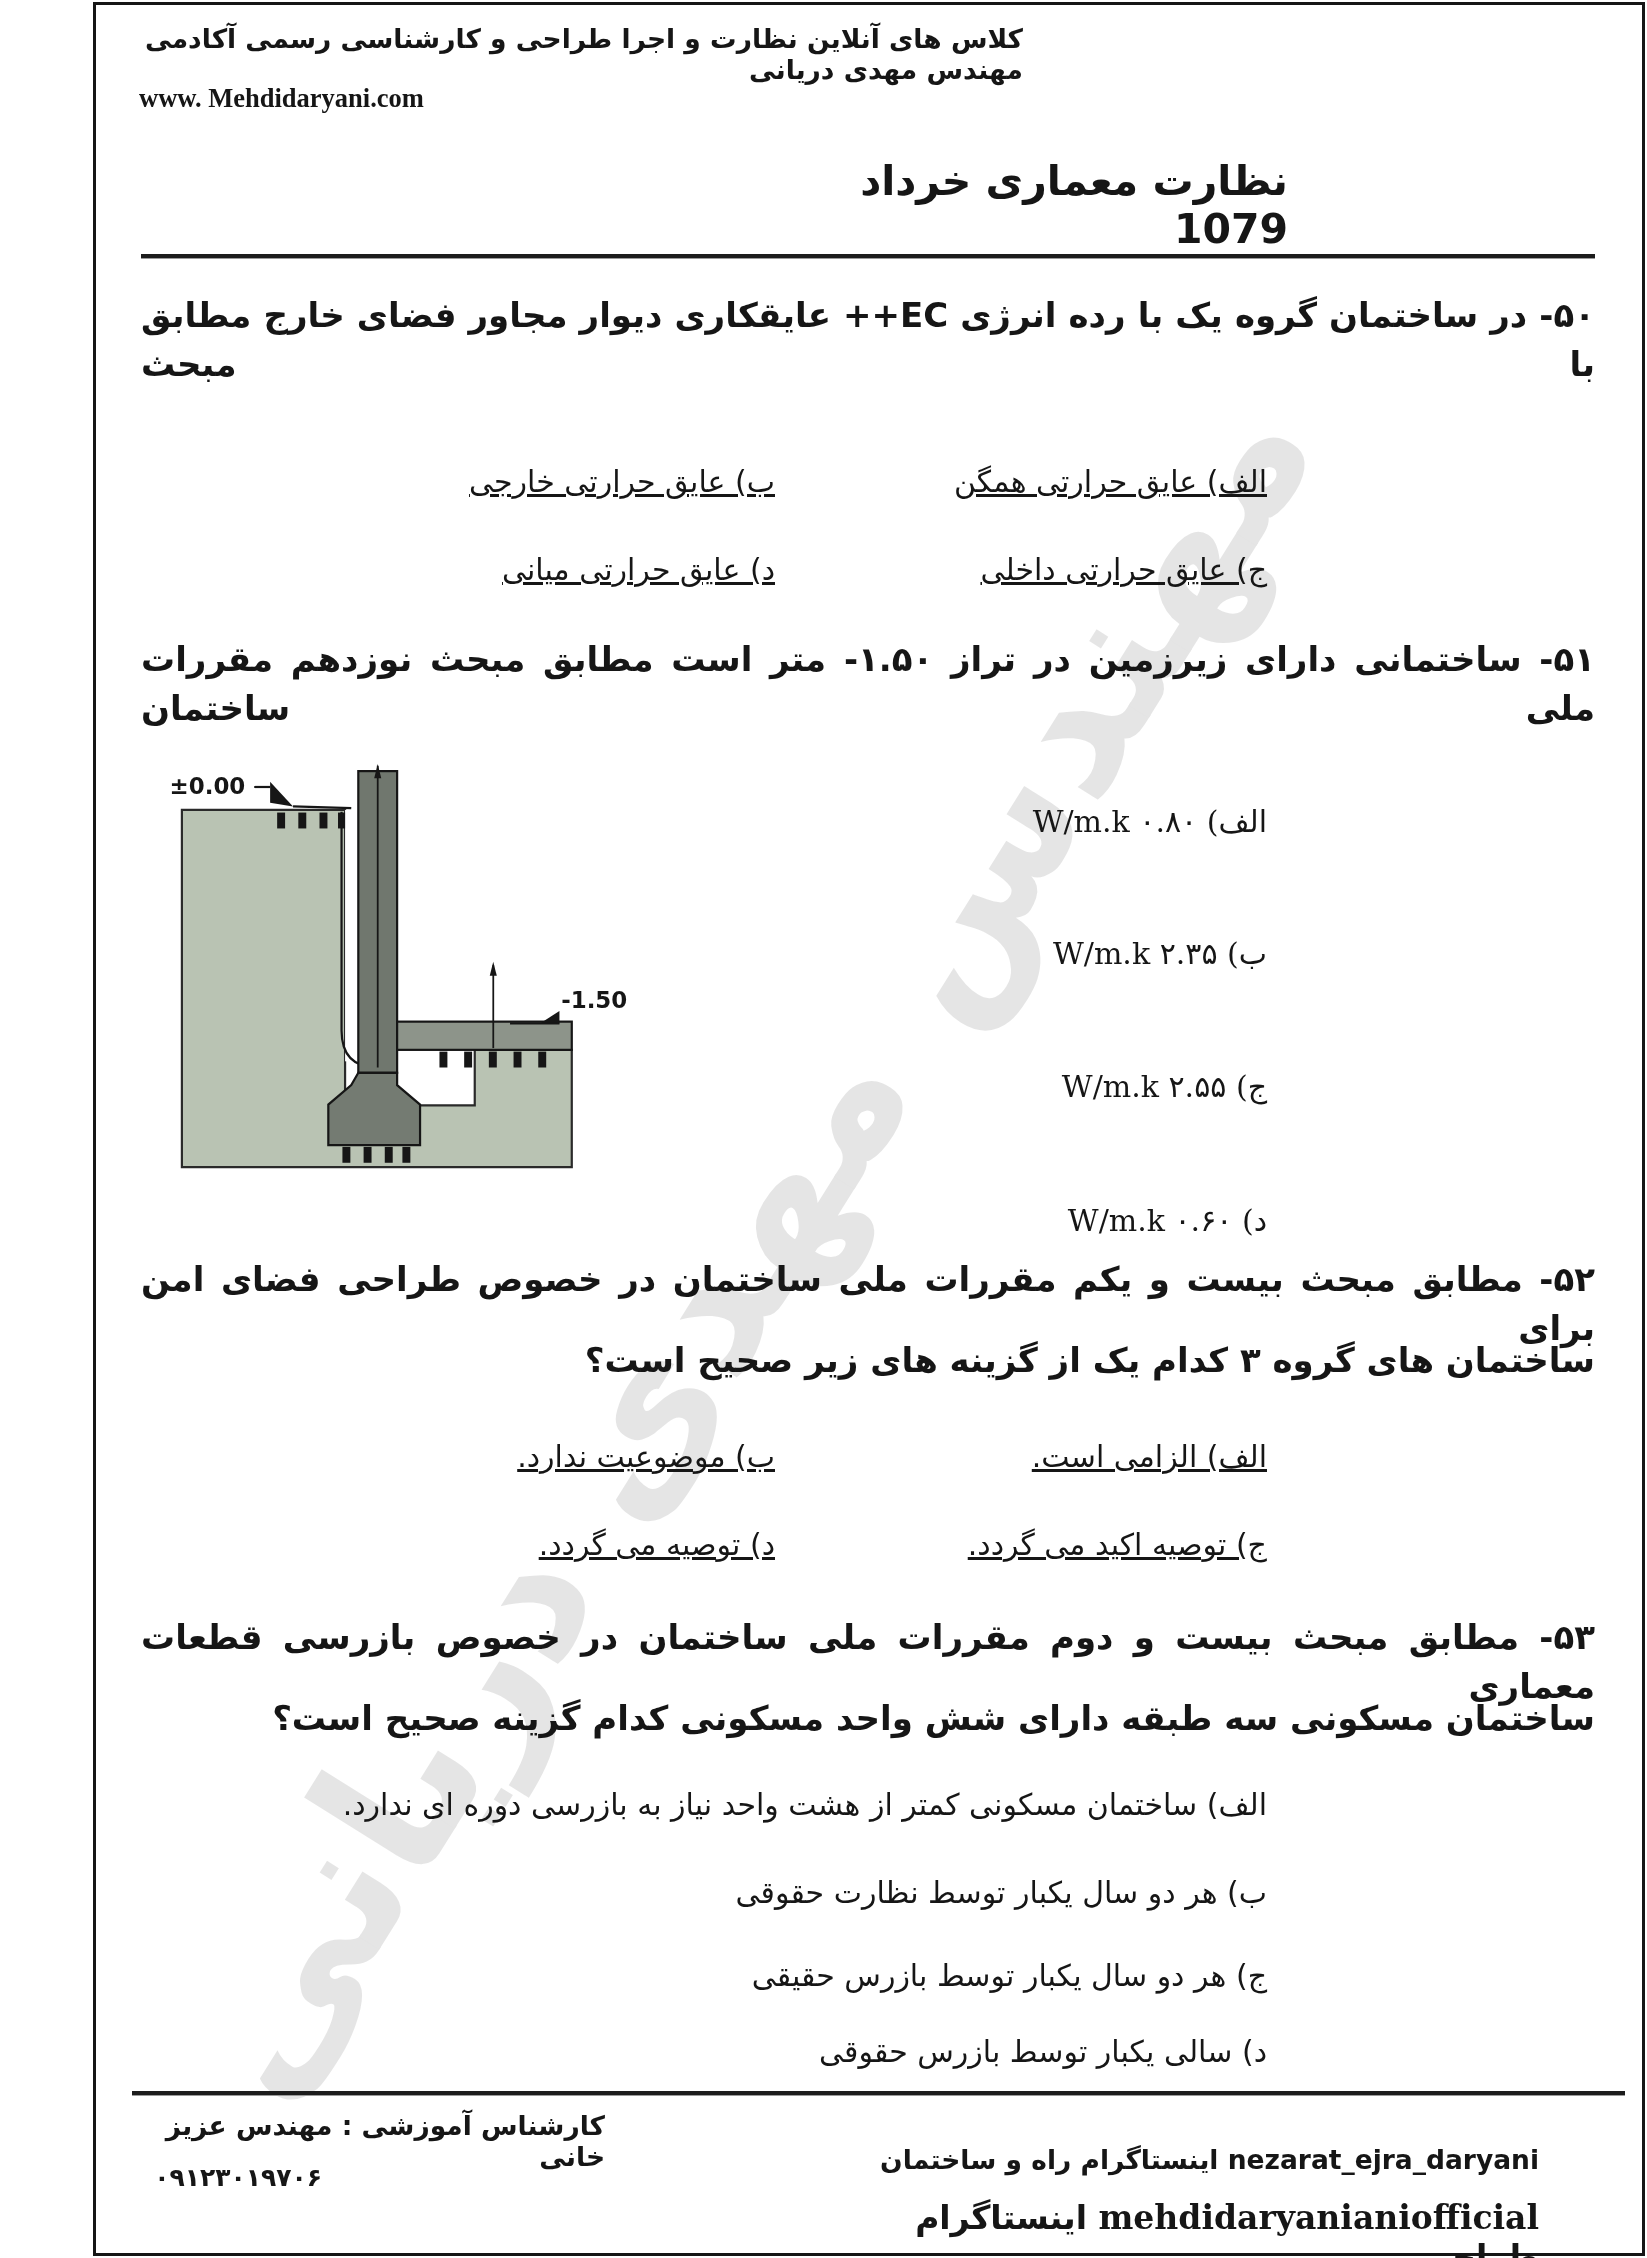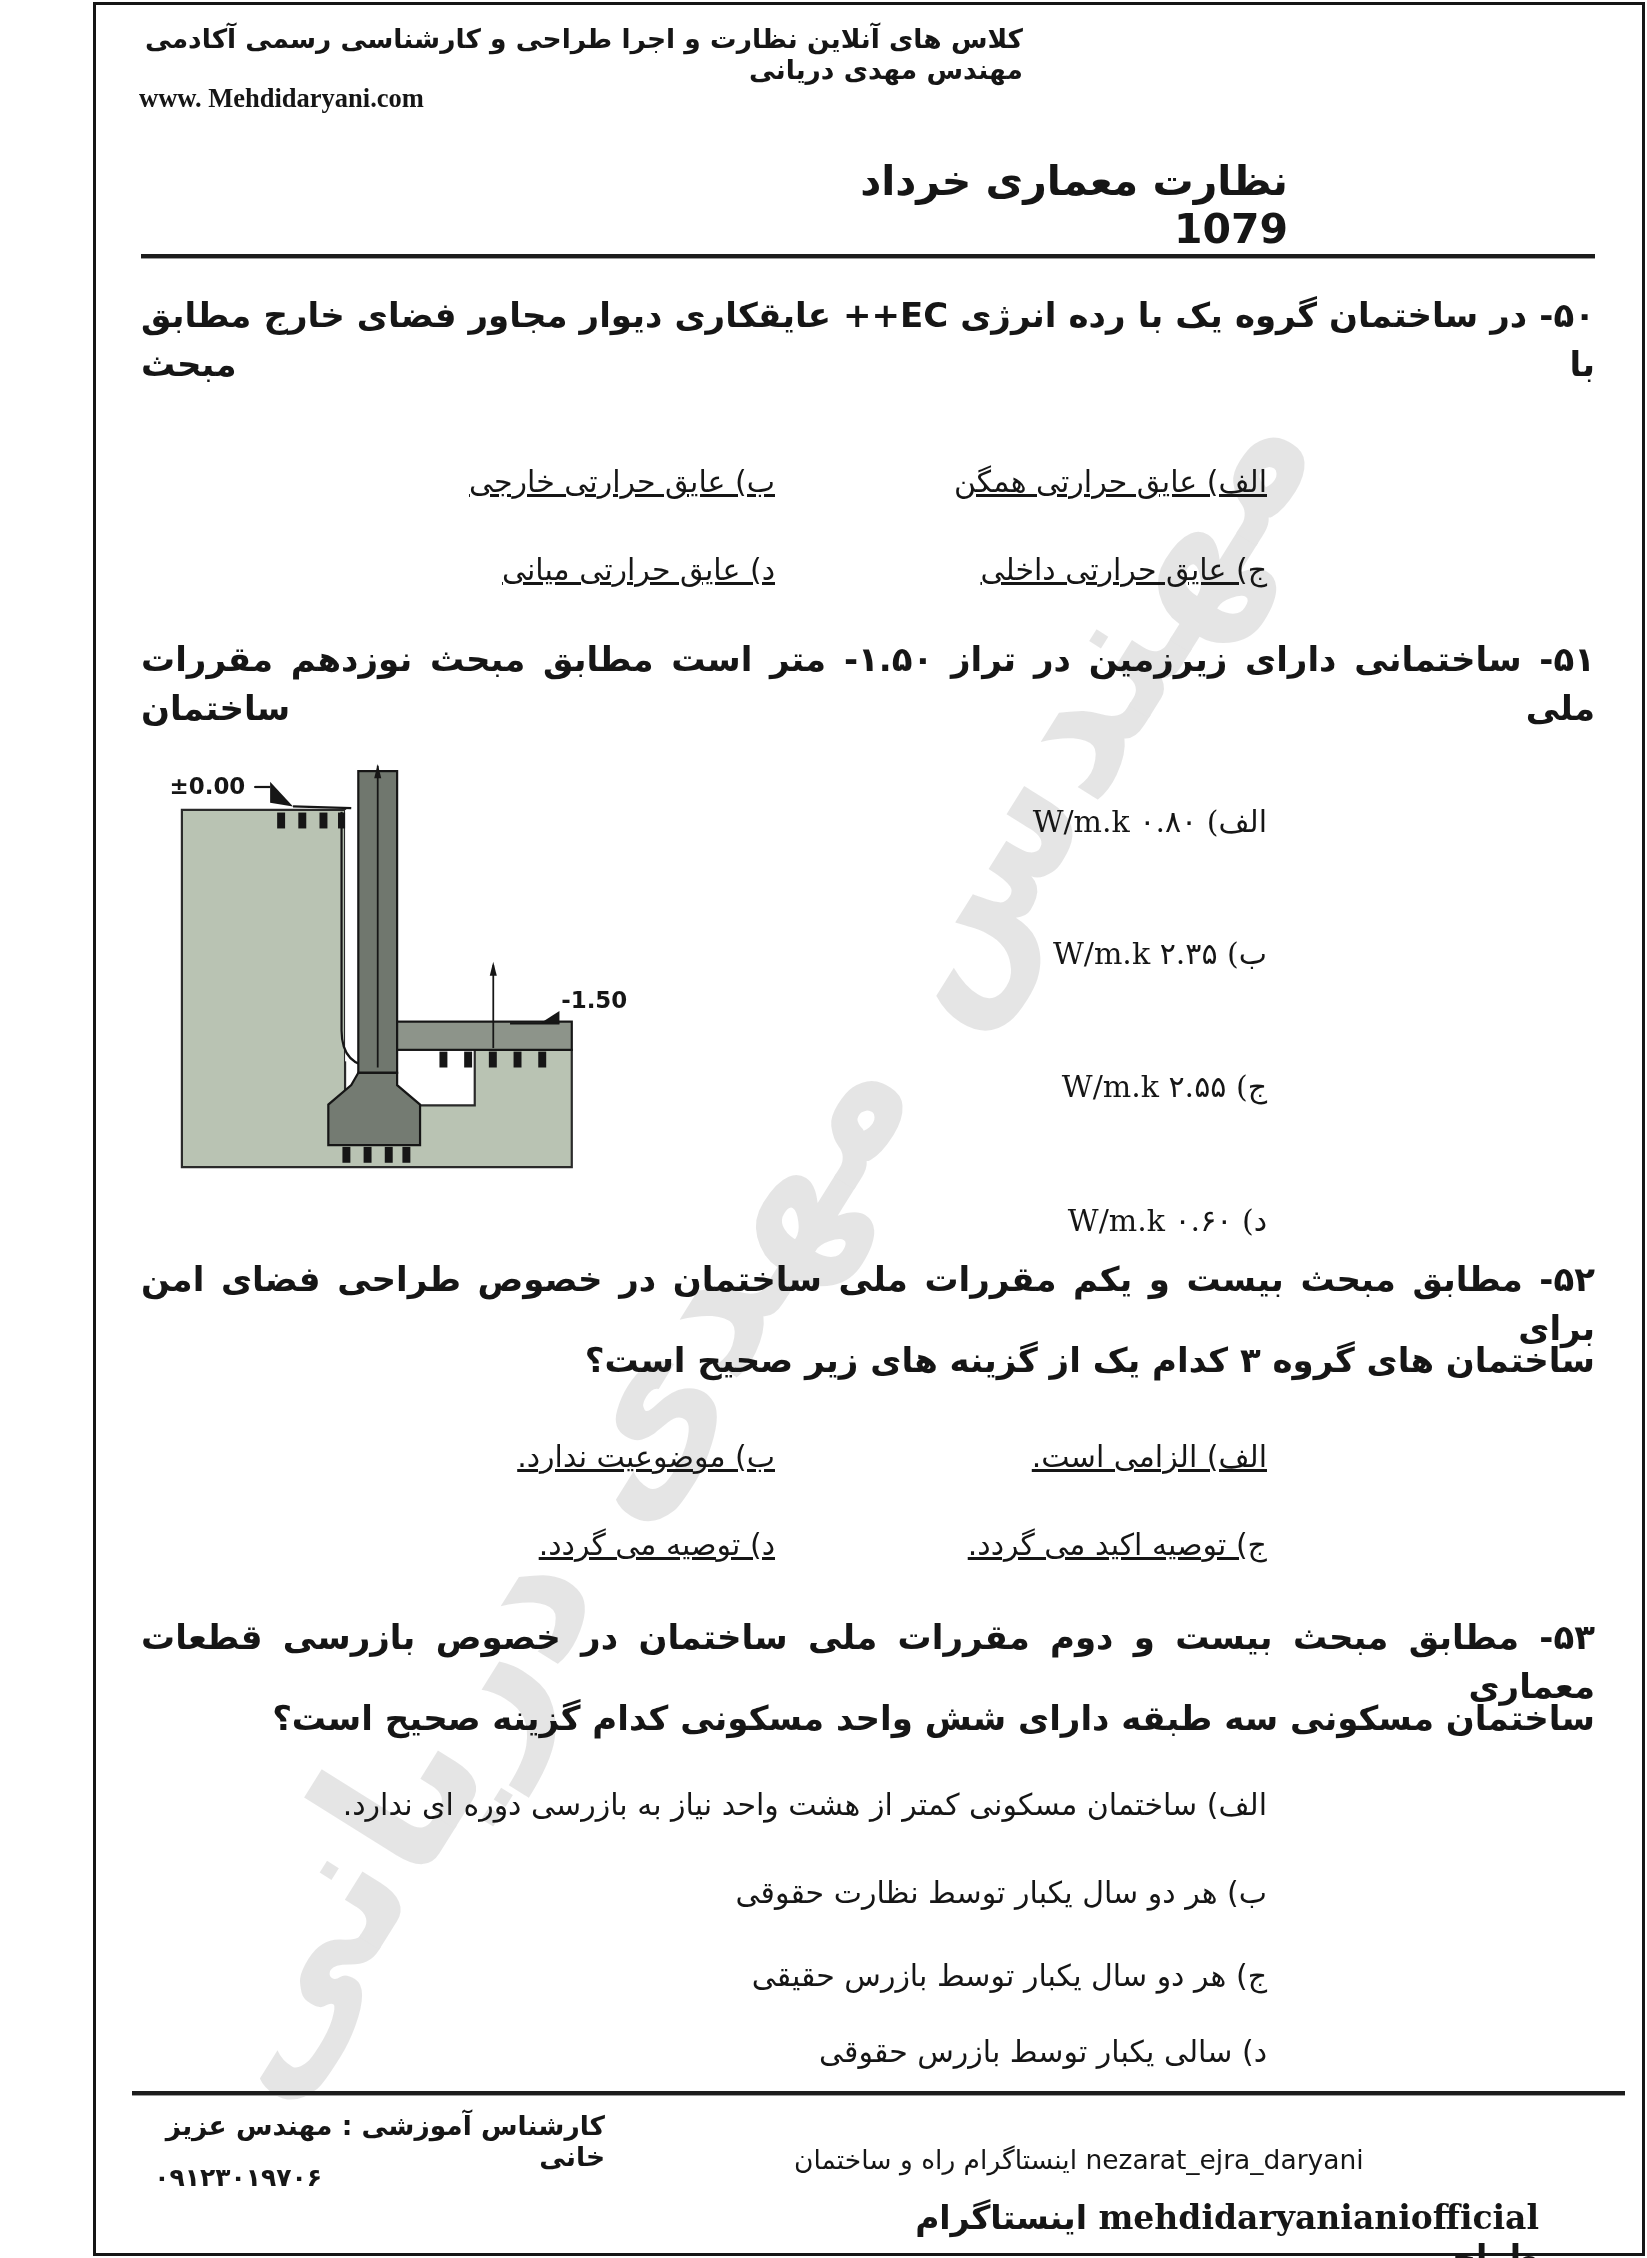--- a/index.html
+++ b/index.html
@@ -29,21 +29,21 @@
   .qline{left:141px;width:1454px;font-size:34px;font-weight:bold;line-height:1.45;}
   .just{text-align:justify;text-align-last:justify;}
   .qright{text-align:right;}
   .optrow{left:141px;width:1126px;display:flex;}
   .optcell{width:492px;text-align:right;font-size:30px;line-height:1.4;text-decoration:underline;}
   .optline{left:141px;width:1126px;text-align:right;font-size:30px;line-height:1.4;}
   .wmk{font-family:"DejaVu Serif","DejaVu Sans",serif;}
   .figure{left:166px;top:757px;z-index:2;}
   .footer-instructor{left:146px;top:2110px;width:459px;text-align:right;font-size:26.5px;font-weight:bold;}
   .footer-phone{left:146px;top:2163px;width:176px;text-align:right;font-size:25px;font-weight:bold;}
-  .footer-ig1{left:794px;top:2144px;width:745px;text-align:left;font-size:26.5px;font-weight:normal;}
+  .footer-ig1{left:794px;top:2144px;width:745px;text-align:right;font-size:26.5px;font-weight:bold;}
   .footer-ig2{left:794px;top:2198px;width:745px;text-align:right;font-size:33px;font-weight:bold;
     font-family:"DejaVu Serif","DejaVu Sans",serif;}
   svg text{font-family:"DejaVu Sans",sans-serif;font-weight:bold;fill:#161616;}
 </style>
 </head>
 <body>
 
 <div class="page">
 
   <div class="watermark rtl">مهندس مهدی دریانی</div>

